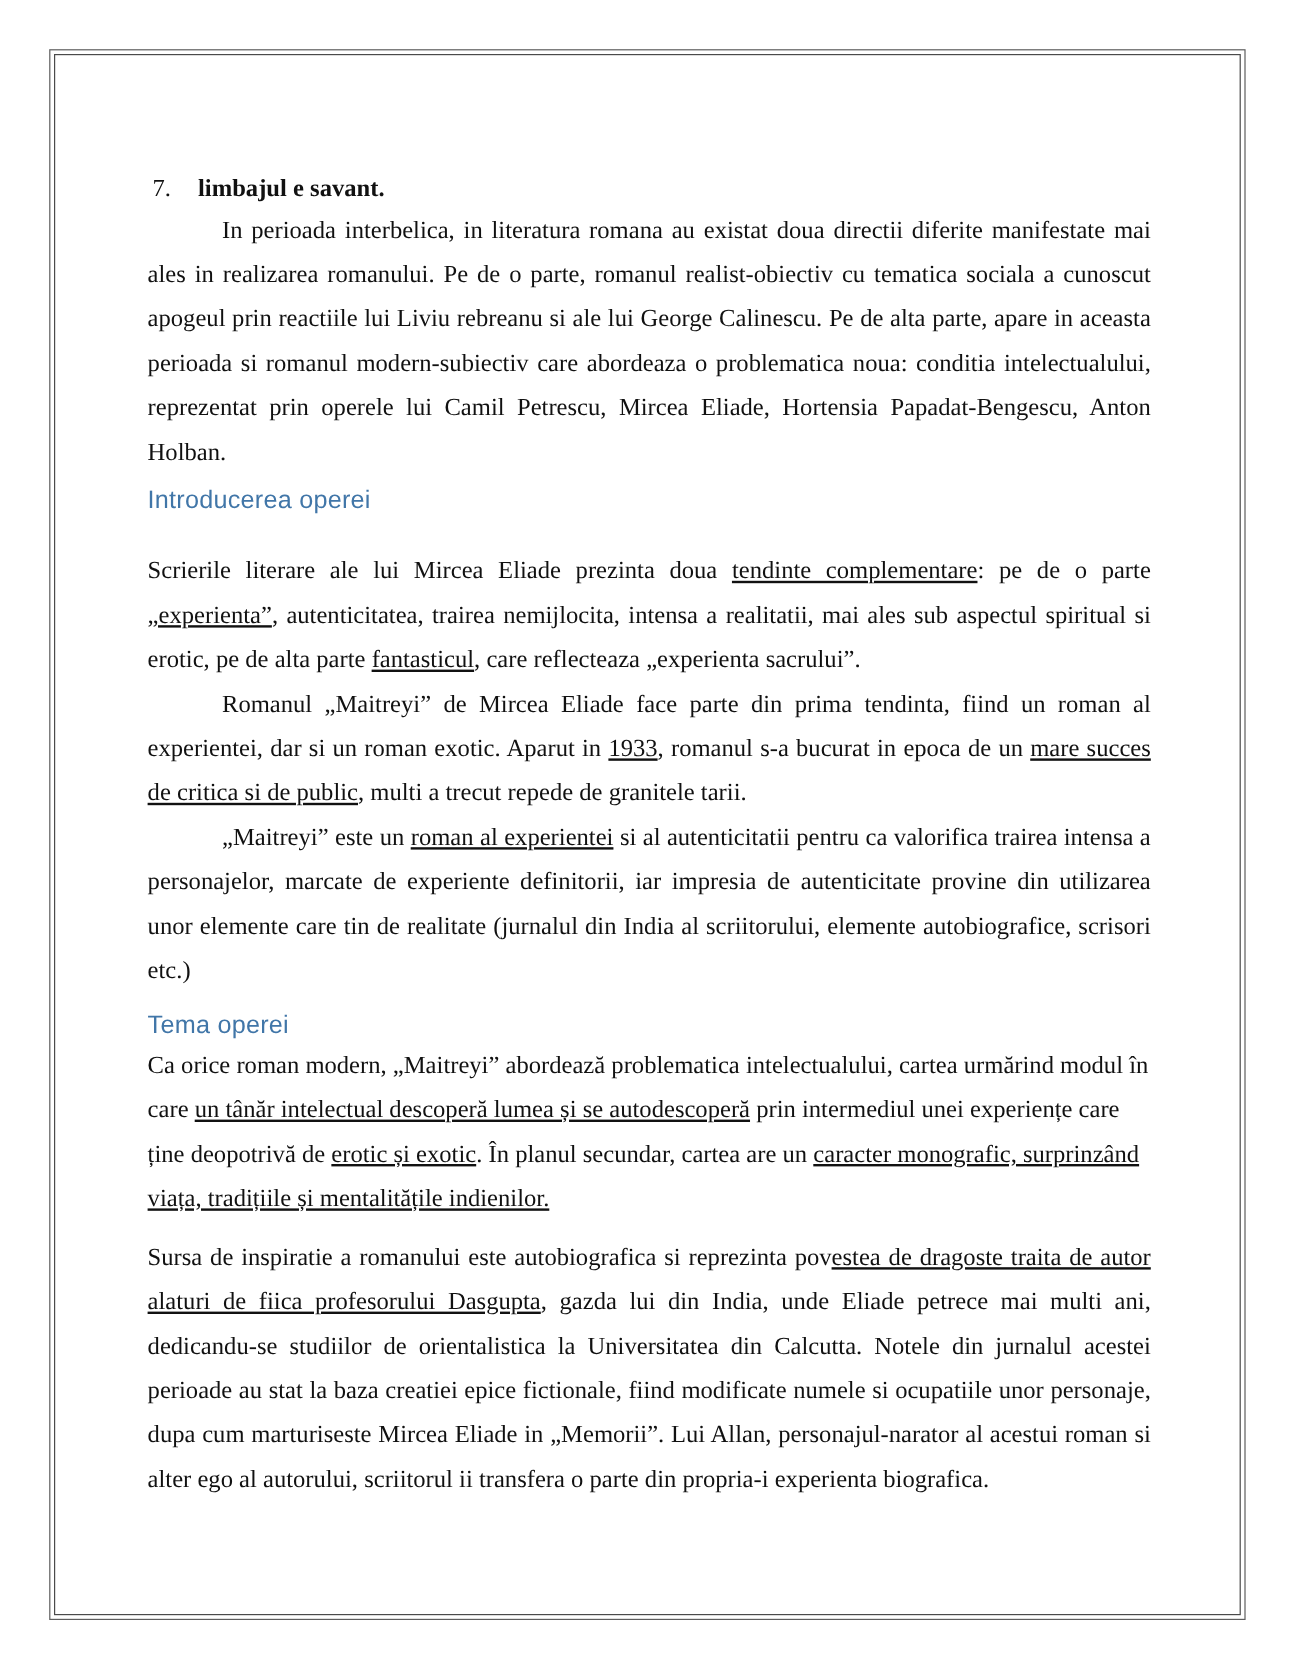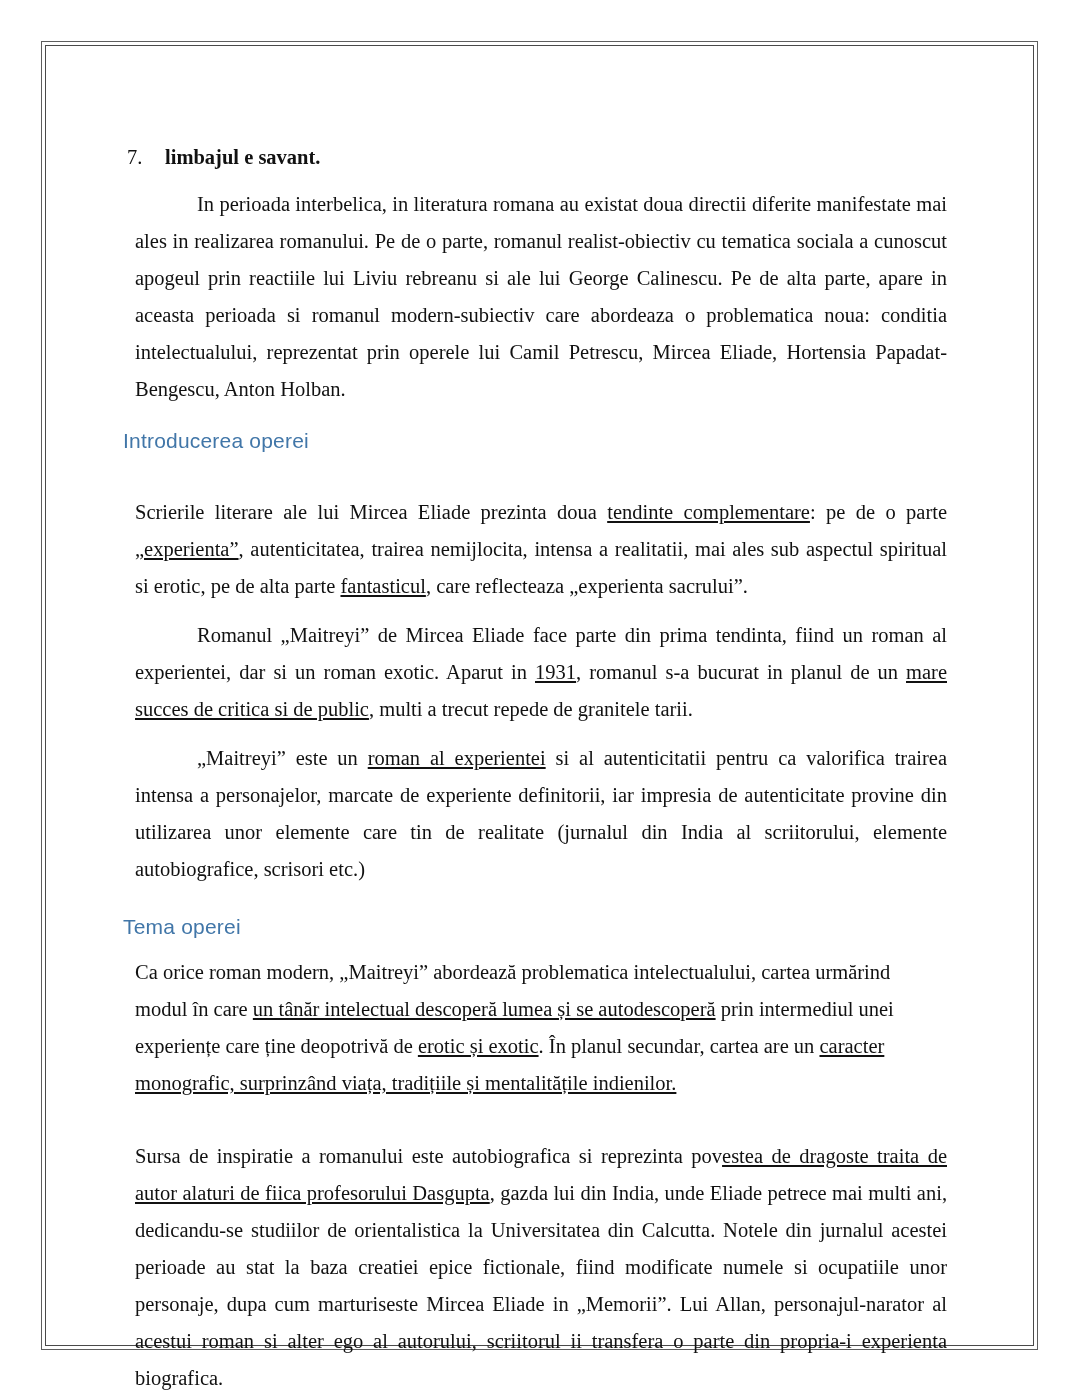--- a/index.html
+++ b/index.html
@@ -59,21 +59,21 @@
     flex: 0 0 38px;
     text-align: left;
   }
   .list-item .li-text {
     flex: 1 1 auto;
     font-weight: bold;
   }
 
   
   p.body {
-    margin: 12px;
+    margin: 0;
     text-align: justify;
     text-justify: inter-word;
     hyphens: none;
   }
   p.body.indent {
     text-indent: 62px;
   }
   p.body.flush-left {
     text-align: left;
   }
@@ -111,21 +111,21 @@
       <span class="li-text">limbajul e savant.</span>
     </div>
 
     <p class="body indent">In perioada interbelica, in literatura romana au existat doua directii diferite manifestate mai ales in realizarea romanului. Pe de o parte, romanul realist-obiectiv cu tematica sociala a cunoscut apogeul prin reactiile lui Liviu rebreanu si ale lui George Calinescu. Pe de alta parte, apare in aceasta perioada si romanul modern-subiectiv care abordeaza o problematica noua: conditia intelectualului, reprezentat prin operele lui Camil Petrescu, Mircea Eliade, Hortensia Papadat-Bengescu, Anton Holban.</p>
 
     <div class="gap-sm"></div>
 
     <h2 class="section-heading">Introducerea operei</h2>
     <div class="gap-after-heading"></div>
     <p class="body"><span class="plain">Scrierile literare ale lui Mircea Eliade prezinta doua </span><u class="ul">tendinte complementare</u><span class="plain">: pe de o parte </span><u class="ul">„experienta”</u><span class="plain">, autenticitatea, trairea nemijlocita, intensa a realitatii, mai ales sub aspectul spiritual si erotic, pe de alta parte </span><u class="ul">fantasticul</u><span class="plain">, care reflecteaza „experienta sacrului”.</span></p>
-    <p class="body indent"><span class="plain">Romanul „Maitreyi” de Mircea Eliade face parte din prima tendinta, fiind un roman al experientei, dar si un roman exotic. Aparut in </span><u class="ul">1931</u><span class="plain">, romanul s-a bucurat in planul de un </span><u class="ul">mare succes de critica si de public</u><span class="plain">, multi a trecut repede de granitele tarii.</span></p>
+    <p class="body indent"><span class="plain">Romanul „Maitreyi” de Mircea Eliade face parte din prima tendinta, fiind un roman al experientei, dar si un roman exotic. Aparut in </span><u class="ul">1933</u><span class="plain">, romanul s-a bucurat in epoca de un </span><u class="ul">mare succes de critica si de public</u><span class="plain">, multi a trecut repede de granitele tarii.</span></p>
     <p class="body indent"><span class="plain">„Maitreyi” este un </span><u class="ul">roman al experientei</u><span class="plain"> si al autenticitatii pentru ca valorifica trairea intensa a personajelor, marcate de experiente definitorii, iar impresia de autenticitate provine din utilizarea unor elemente care tin de realitate (jurnalul din India al scriitorului, elemente autobiografice, scrisori etc.)</span></p>
 
     <div class="gap-before-heading"></div>
 
     <h2 class="section-heading">Tema operei</h2>
     <p class="body flush-left"><span class="plain">Ca orice roman modern, „Maitreyi” abordează </span><b class="bold">problematica intelectualului</b><span class="plain">, cartea urmărind modul în care </span><u class="ul">un tânăr intelectual descoperă lumea și se autodescoperă</u><span class="plain"> prin intermediul unei experiențe care ține deopotrivă de </span><u class="ul">erotic și exotic</u><span class="plain">. În planul secundar, cartea are un </span><u class="ul">caracter monografic, surprinzând viața, tradițiile și mentalitățile indienilor.</u></p>
 
     <div class="gap-before-heading"></div>
 
     <p class="body"><span class="plain">Sursa de inspiratie a romanului este </span><b class="bold">autobiografica</b><span class="plain"> si reprezinta pov</span><u class="ul">estea de dragoste traita de autor alaturi de fiica profesorului Dasgupta</u><span class="plain">, gazda lui din India, unde Eliade petrece mai multi ani, dedicandu-se studiilor de orientalistica la Universitatea din Calcutta. Notele din jurnalul acestei perioade au stat la baza creatiei epice fictionale, fiind modificate numele si ocupatiile unor personaje, dupa cum marturiseste Mircea Eliade in „Memorii”. Lui Allan, personajul-narator al acestui roman si alter ego al autorului, scriitorul ii transfera o parte din propria-i experienta biografica.</span></p>

